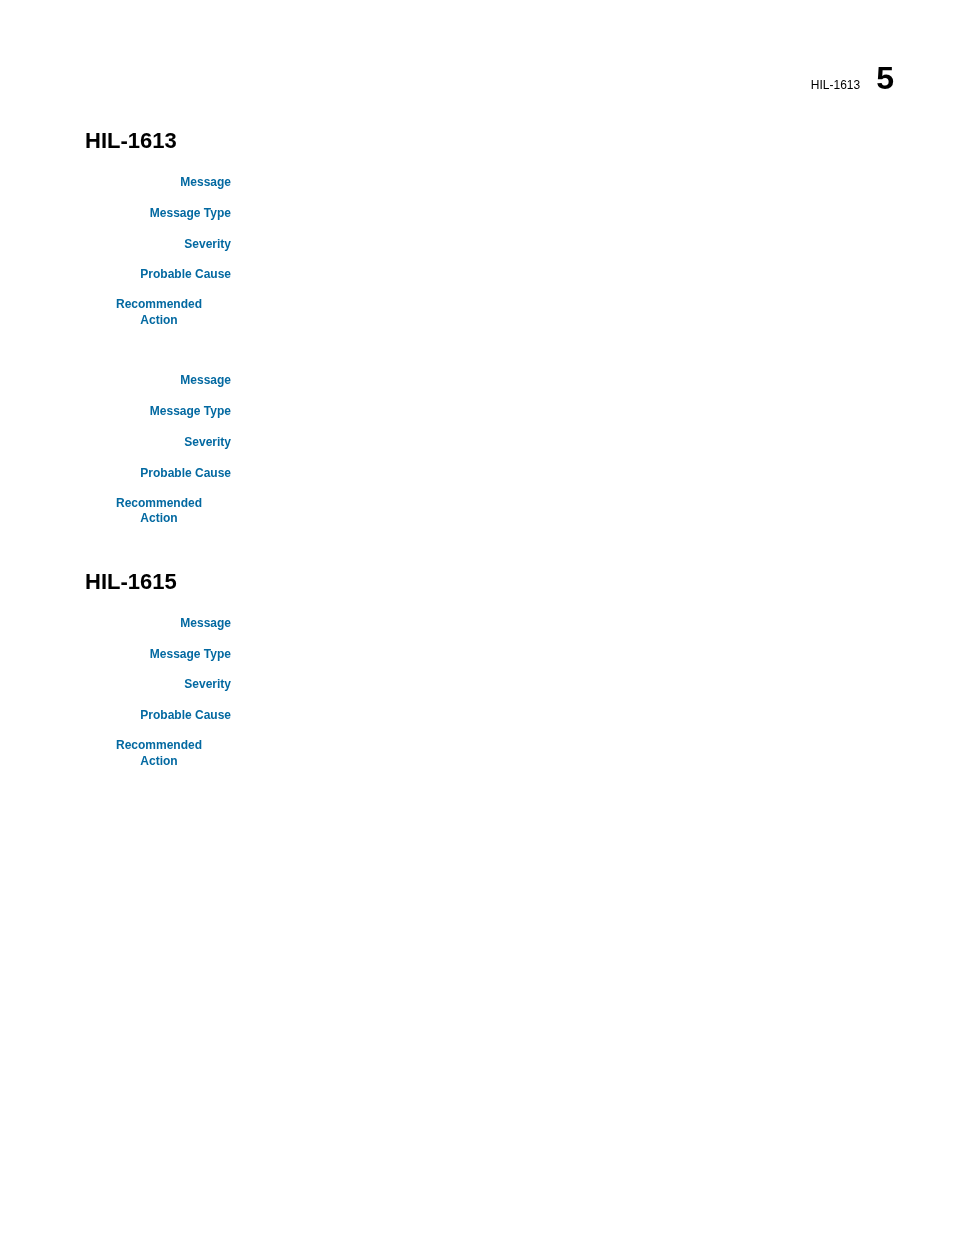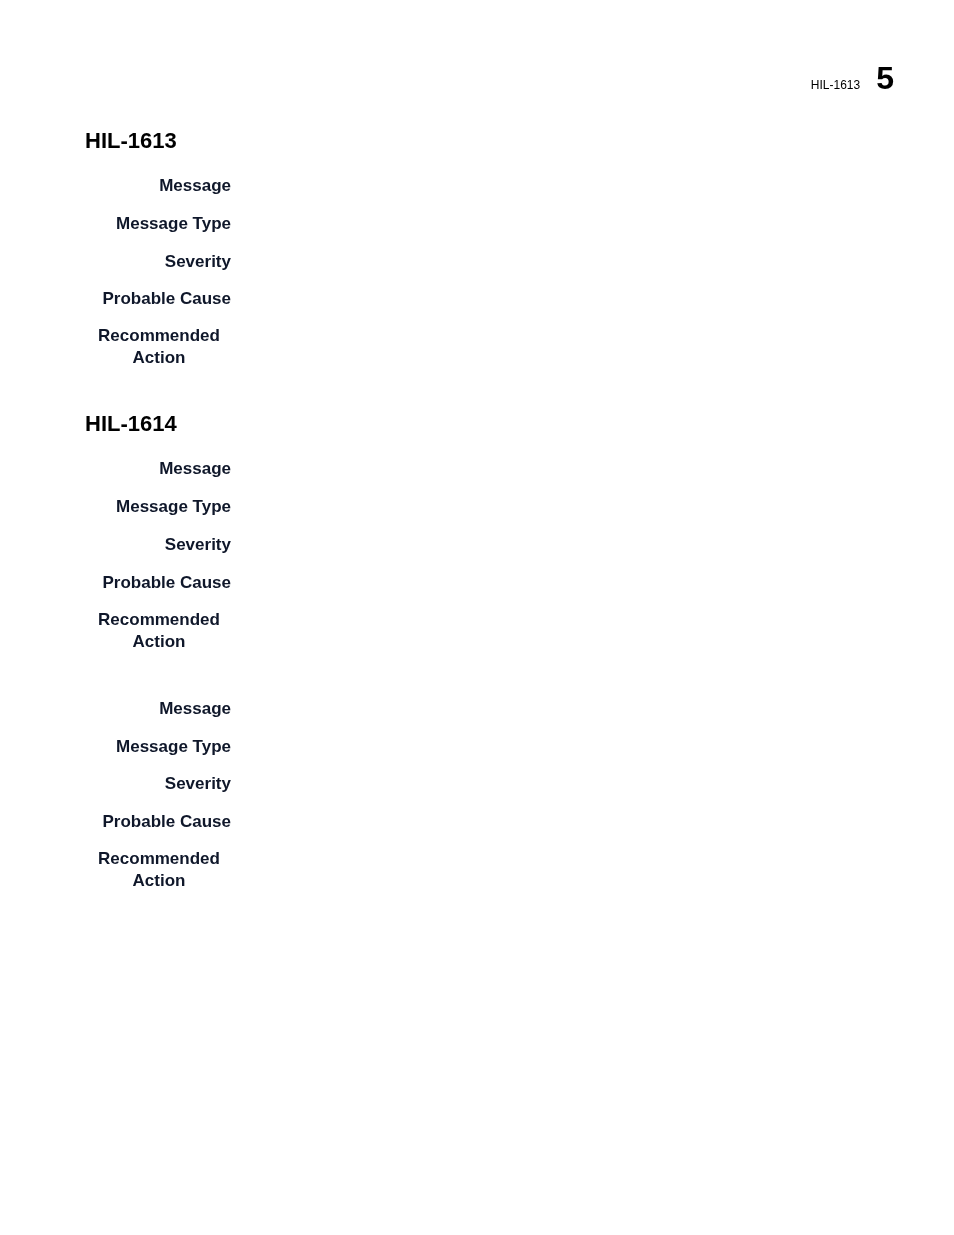--- a/index.html
+++ b/index.html
@@ -57,23 +57,23 @@
 
     .field-row {
       display: flex;
       margin-bottom: 10px;
     }
 
     .field-label {
       width: 160px;
       min-width: 160px;
       text-align: right;
-      font-size: 17px;
+      font-size: 12px;
       font-weight: bold;
-      color: #0f172a;
+      color: #0369a1;
       padding-right: 16px;
       line-height: 1.4;
     }
 
     .field-value {
       flex: 1;
       font-size: 12px;
       color: #000;
       line-height: 1.4;
     }
@@ -116,21 +116,20 @@
       <div class="field-value"></div>
     </div>
 
     <div class="field-row">
       <div class="field-label recommended-action-label">Recommended<br>Action</div>
       <div class="field-value"></div>
     </div>
   </div>
 
   <div class="section">
-    <div class="section-title">HIL-1614</div>
 
     <div class="field-row">
       <div class="field-label">Message</div>
       <div class="field-value"></div>
     </div>
 
     <div class="field-row">
       <div class="field-label">Message Type</div>
       <div class="field-value"></div>
     </div>
@@ -145,20 +144,21 @@
       <div class="field-value"></div>
     </div>
 
     <div class="field-row">
       <div class="field-label recommended-action-label">Recommended<br>Action</div>
       <div class="field-value"></div>
     </div>
   </div>
 
   <div class="section">
+    <div class="section-title">HIL-1615</div>
 
     <div class="field-row">
       <div class="field-label">Message</div>
       <div class="field-value"></div>
     </div>
 
     <div class="field-row">
       <div class="field-label">Message Type</div>
       <div class="field-value"></div>
     </div>

